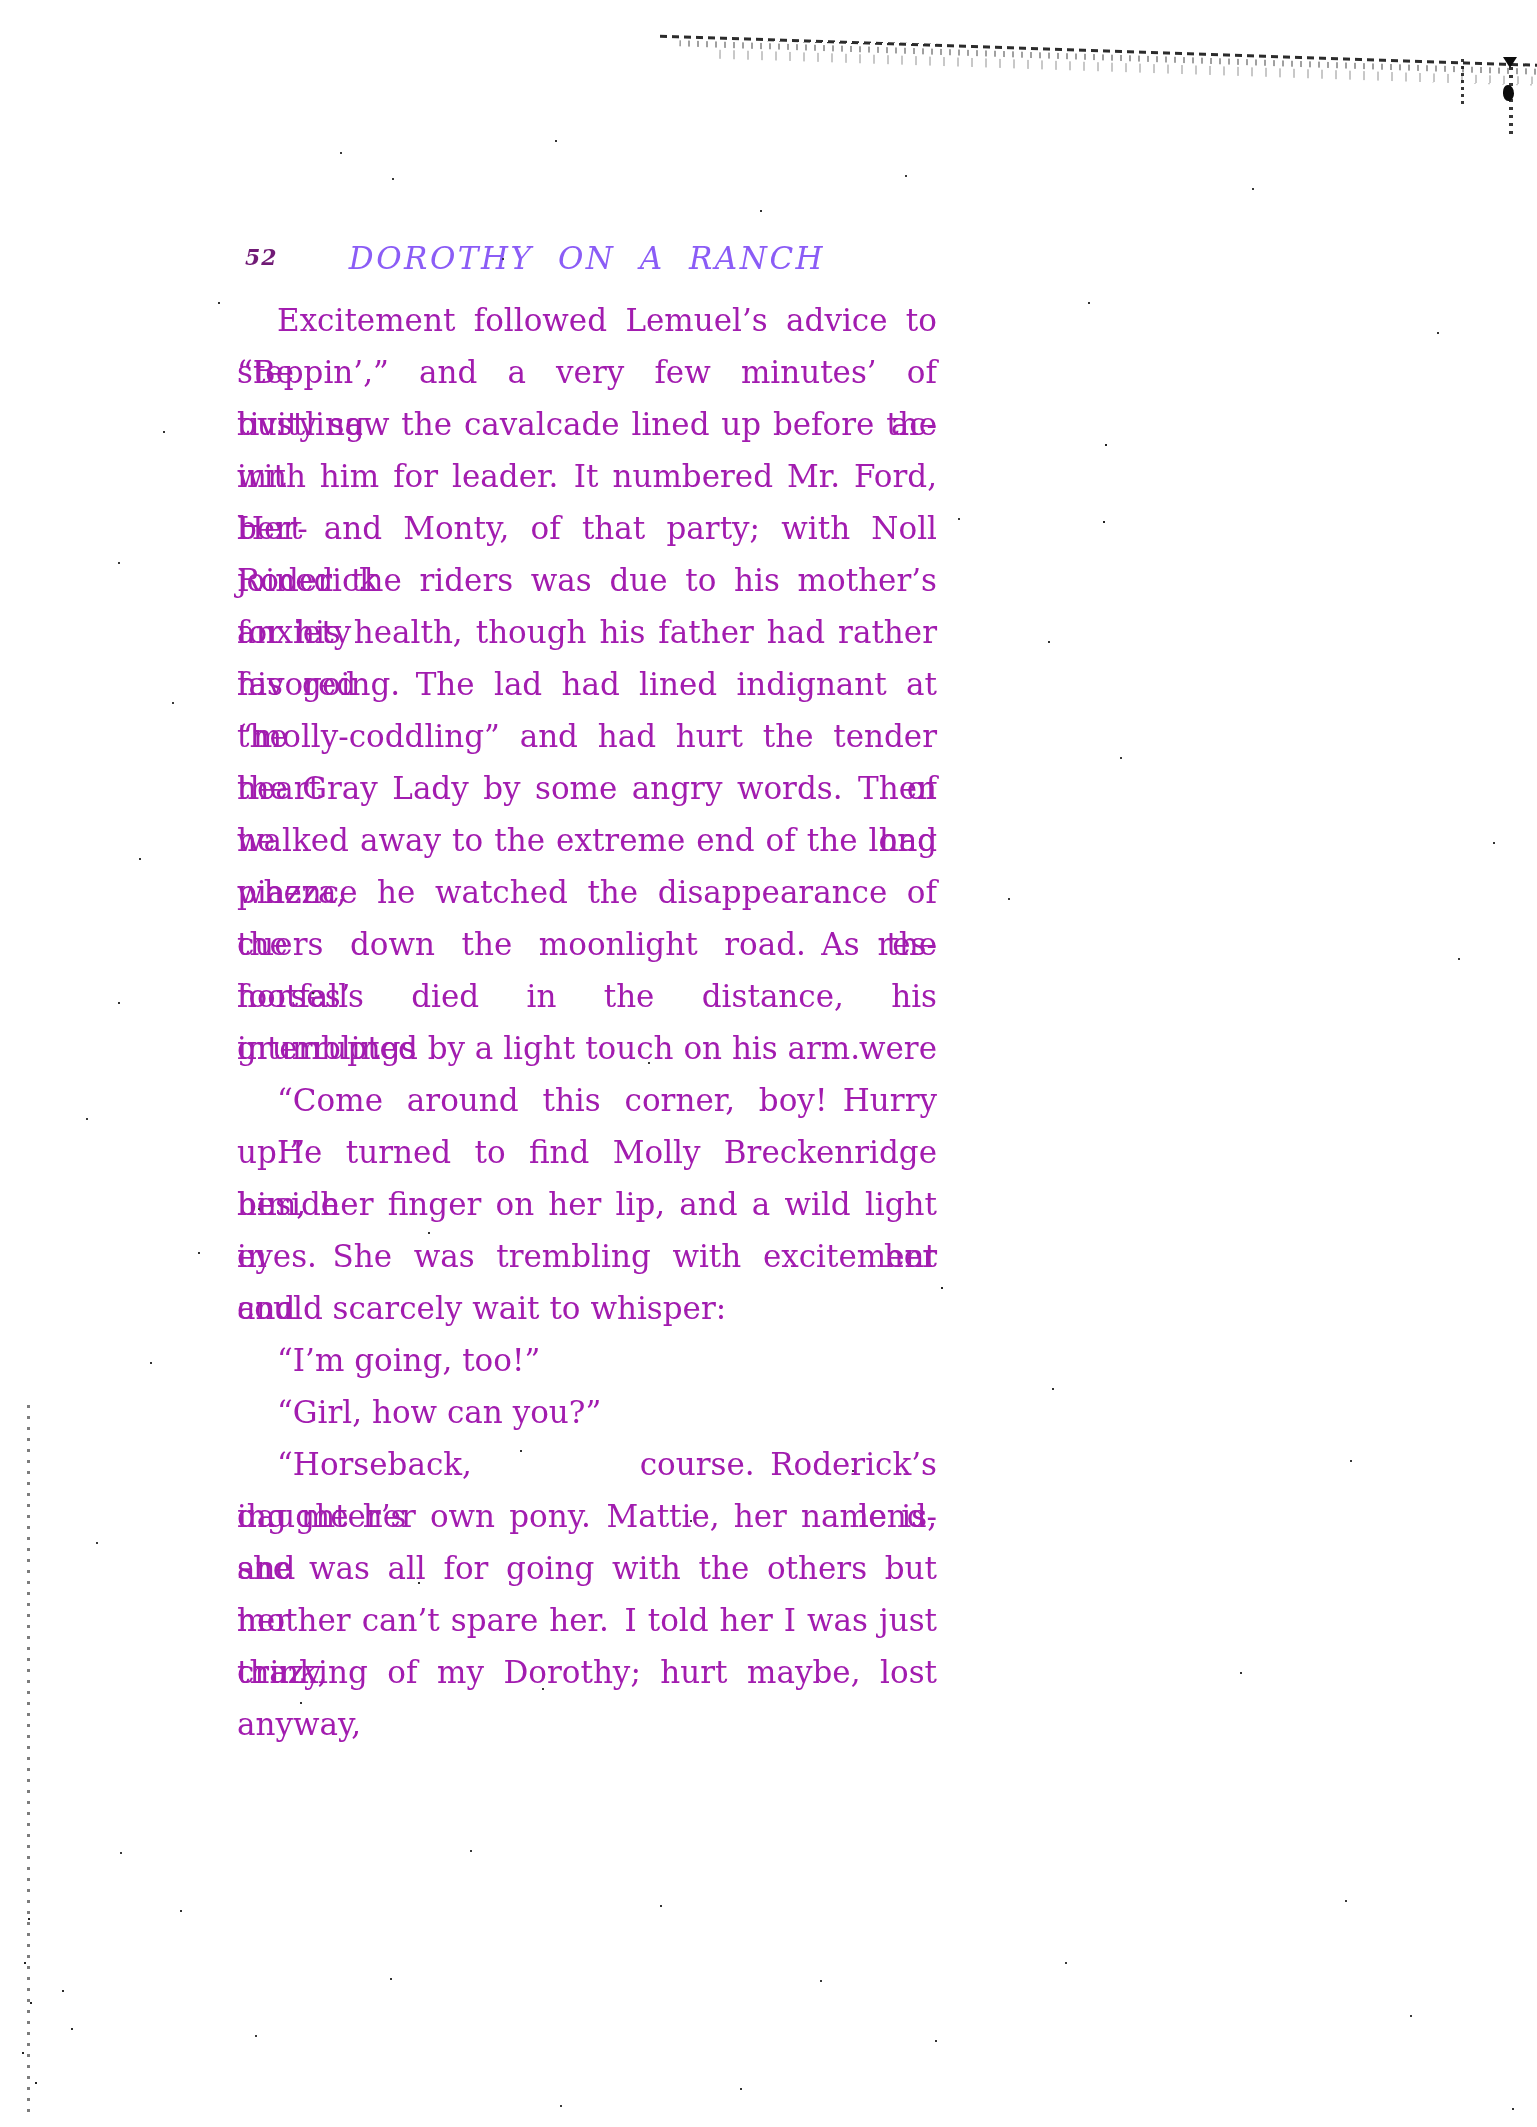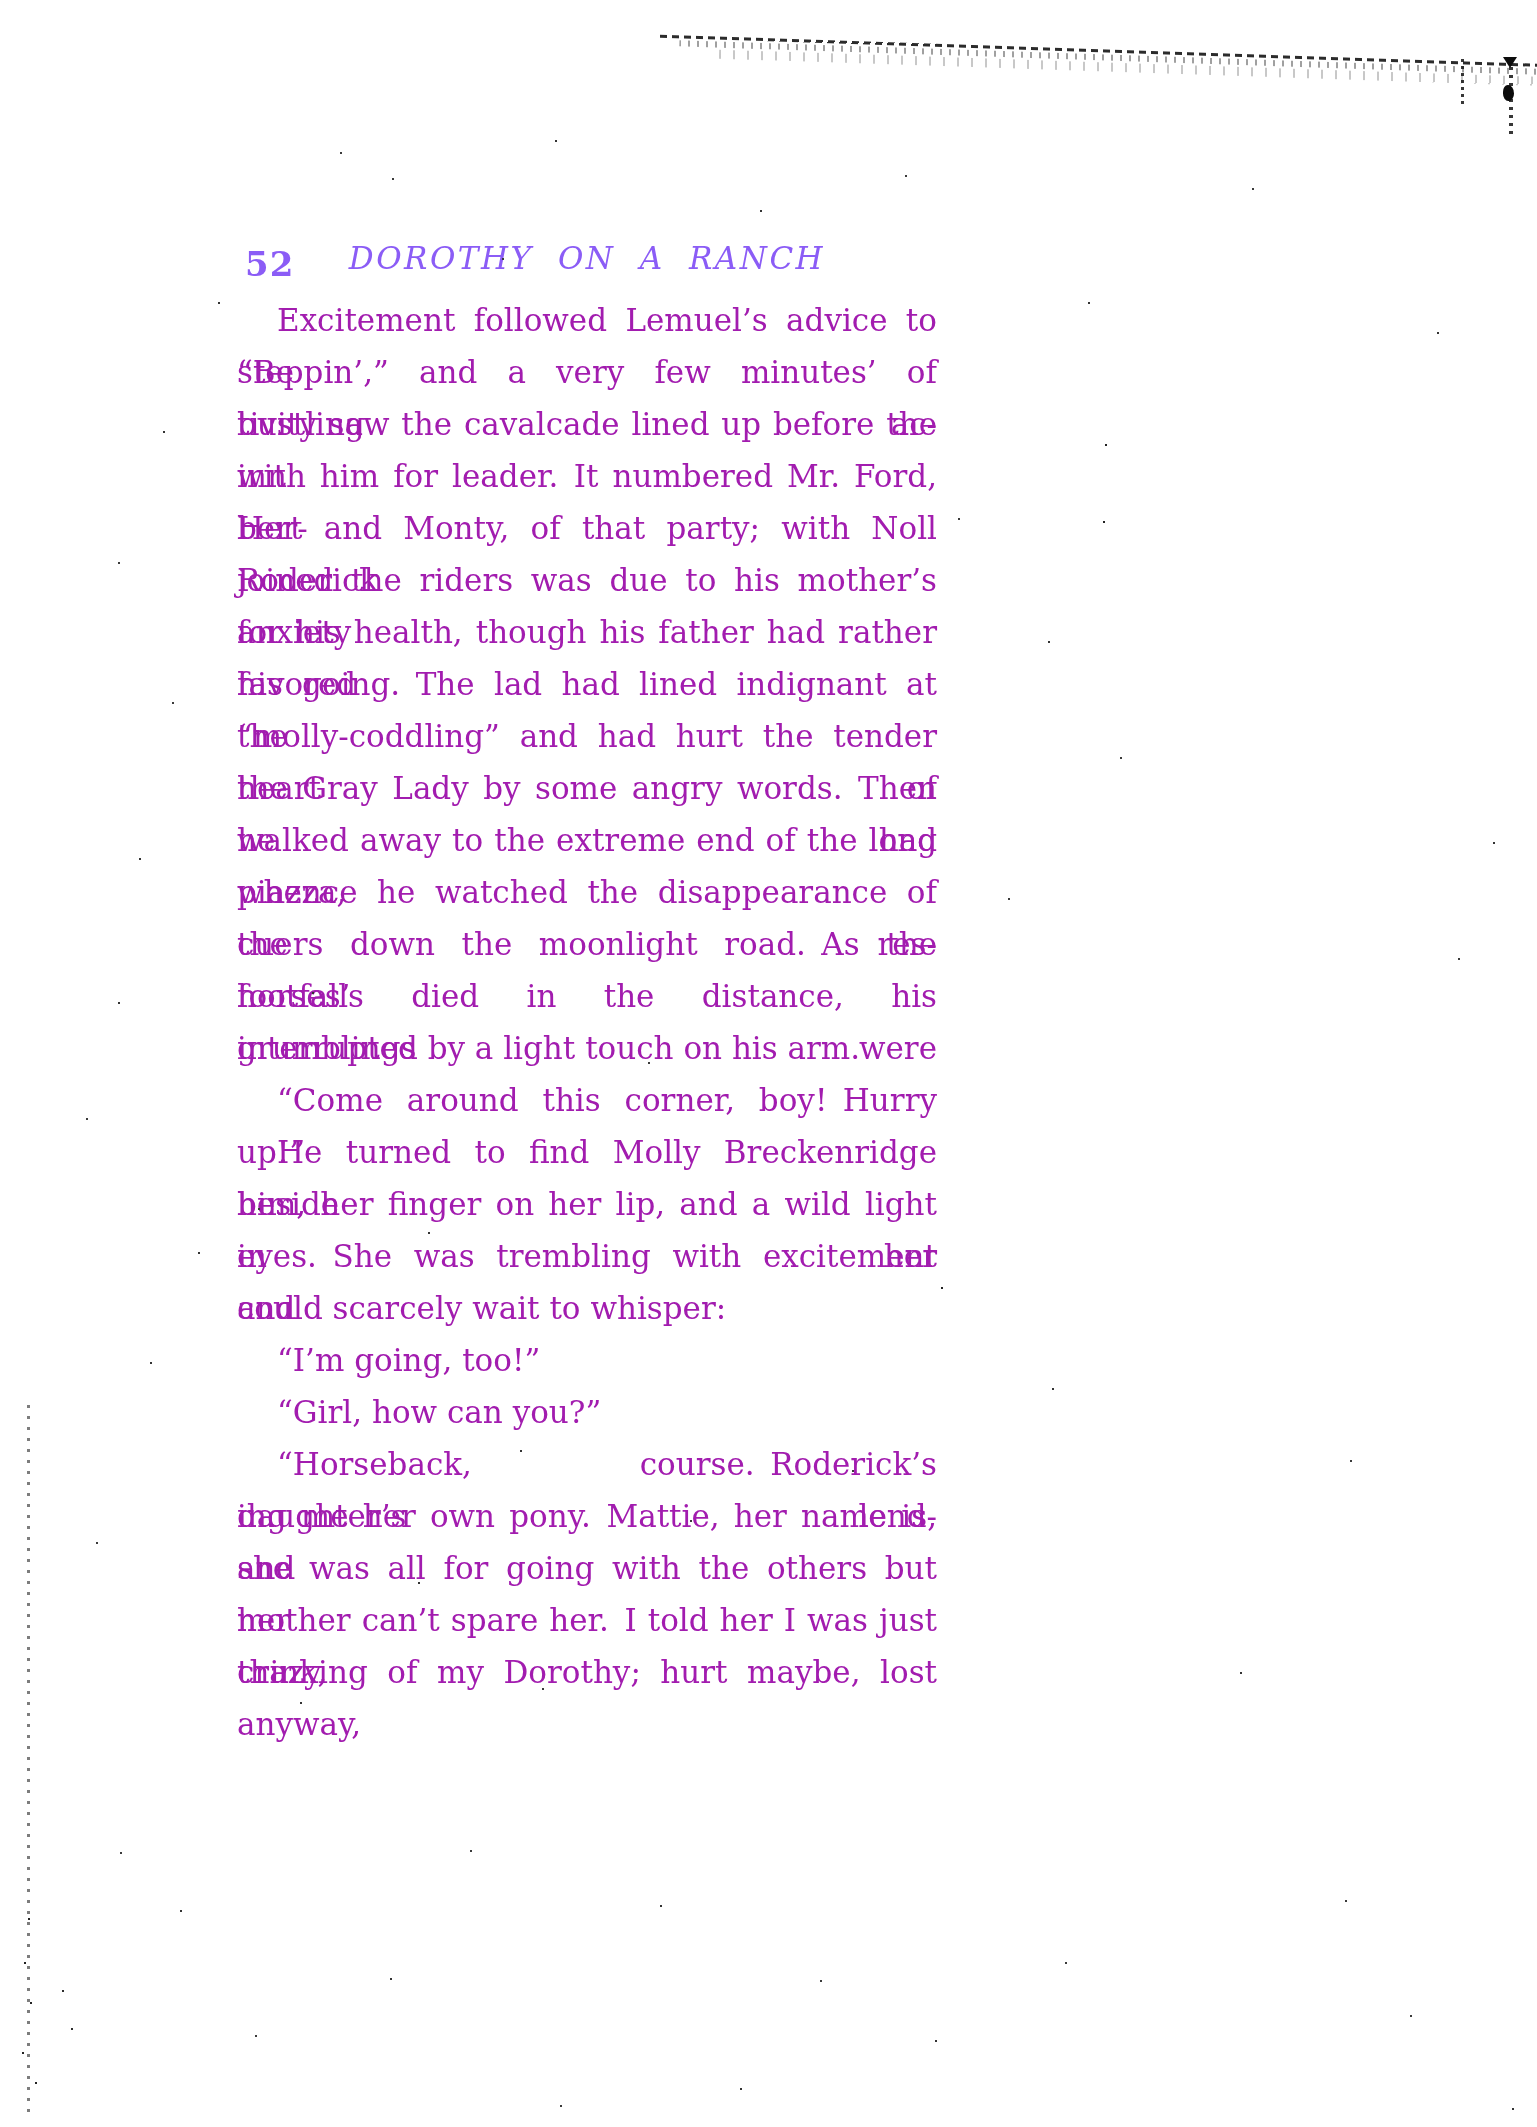--- a/index.html
+++ b/index.html
@@ -12,21 +12,21 @@
     color:#131313;
   }
   .page{position:absolute;inset:0;}
 
   
   .running-head{
     position:absolute;left:237px;top:240px;width:700px;height:44px;
   }
   .pagenum{
     position:absolute;left:8px;top:4px;
-    font-size:34px;font-weight:bold;letter-spacing:1px;color:#8b5cf6;
+    font-size:22px;font-weight:bold;letter-spacing:1px;color:#701a75;font-style:italic;
   }
   .title{
     display:block;text-align:center;
     font-style:italic;font-size:31px;color:#8b5cf6;
     letter-spacing:2.5px;word-spacing:12px;
   }
 
   
   .text-block{
     position:absolute;left:237px;top:294px;width:700px;

